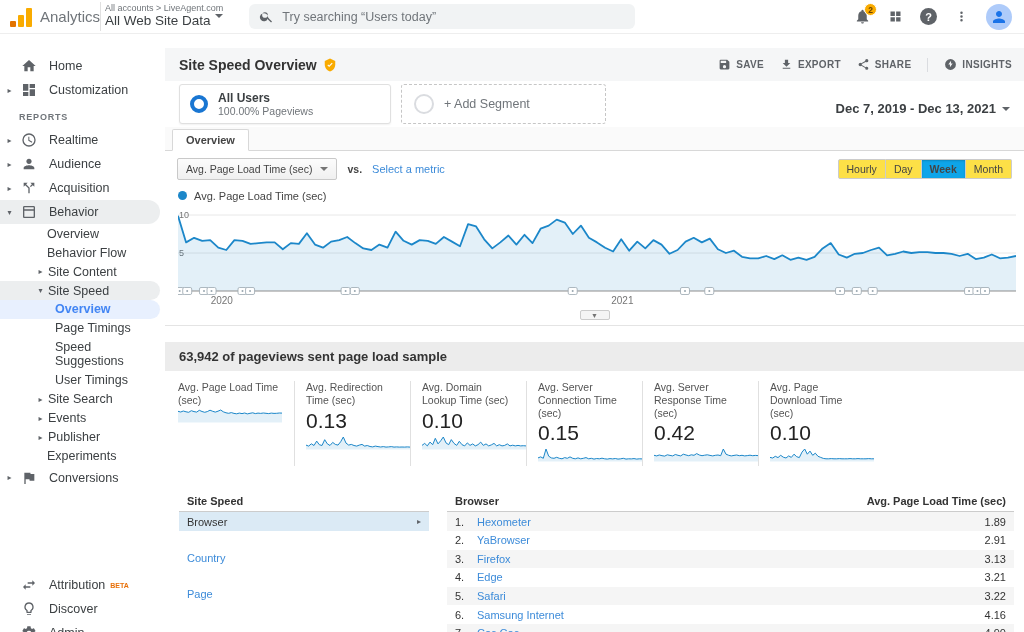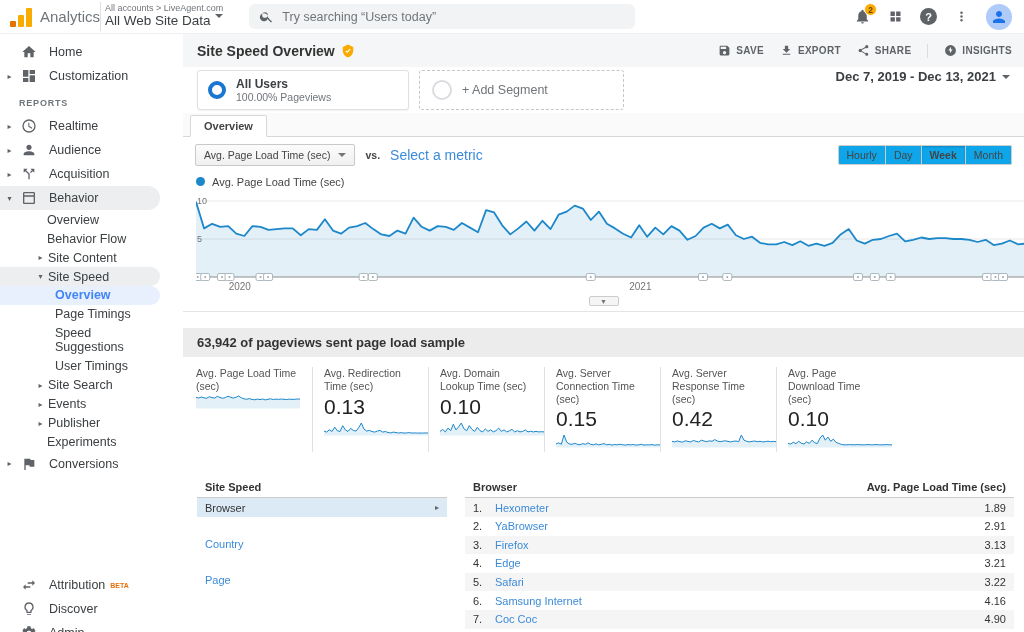--- a/index.html
+++ b/index.html
@@ -30,21 +30,21 @@
   .bell-wrap { position:relative; }
   .badge { position:absolute; top:-5px; right:-6px; background:#f9ab00; color:#6b4300;
     font-size:8.5px; font-weight:bold; min-width:13px; height:13px; border-radius:7px;
     display:flex; align-items:center; justify-content:center; border:1px solid #fff; }
   .help-circle { width:17px; height:17px; border-radius:50%; background:#5f6368; color:#fff;
     font-size:11px; font-weight:bold; display:flex; align-items:center; justify-content:center; }
   .avatar { width:26px; height:26px; border-radius:50%; background:#aecbfa; color:#1a73e8;
     display:flex; align-items:center; justify-content:center; overflow:hidden; }
 
   
-  .root { display:flex; padding-top:34px; height:632px;gap:18px; }
+  .root { display:flex; padding-top:48px; height:632px; }
   .sidebar { width:165px; flex:none; display:flex; flex-direction:column; overflow:hidden;
     padding-top:6px; background:#fff; }
   .main { flex:1; overflow:hidden; background:#fff; }
 
   
   .sb-row { display:flex; align-items:center; cursor:pointer; font-size:12.5px; color:#3c4043; }
   .sb-row.lvl0 { height:24px; padding-left:5px; gap:3px; }
   .sb-row.lvl1 { height:19px; padding-left:36px; gap:3px; }
   .sb-row.lvl1.noarr { padding-left:47px; }
   .sb-row.lvl2 { min-height:19px; padding-left:55px; }
@@ -76,39 +76,39 @@
   .seg-card { width:212px; height:40px; border:1px solid #e0e0e0; border-radius:3px;
     box-shadow:0 1px 2px rgba(0,0,0,.06); display:flex; align-items:center; padding:0 10px;
     gap:10px; background:#fff; cursor:pointer; }
   .seg-ring { width:18px; height:18px; border-radius:50%; border:4px solid #1976d2; flex:none; }
   .seg-name { font-size:12px; font-weight:bold; color:#3c4043; line-height:1.2; }
   .seg-sub { font-size:10.5px; color:#70757a; }
   .seg-add { width:205px; height:40px; border:1px dashed #c6c6c6; border-radius:3px;
     display:flex; align-items:center; padding:0 12px; gap:10px; color:#70757a;
     font-size:12.5px; cursor:pointer; background:#fff; }
   .add-ring { width:20px; height:20px; border-radius:50%; border:2px solid #dadce0; flex:none; }
-  .date-range { position:absolute; right:14px; top:2px; font-size:13px; font-weight:bold;
+  .date-range { position:absolute; right:14px; top:20px; font-size:13px; font-weight:bold;
     color:#3c4043; display:flex; align-items:center; gap:6px; cursor:pointer; }
 
   
   .tab-strip { height:24px; border-bottom:1px solid #d8d8d8; padding-left:7px;
     display:flex; align-items:flex-end; background:#fafafa; }
   .tab { background:#fff; border:1px solid #d8d8d8; border-bottom:1px solid #fff;
     margin-bottom:-1px; padding:4px 13px; font-size:11px; font-weight:bold; color:#444;
     border-radius:2px 2px 0 0; cursor:pointer; }
   .controls-row { height:35px; display:flex; align-items:center; padding:0 12px; gap:10px; }
   .metric-dd { display:flex; align-items:center; gap:8px; border:1px solid #c9c9c9;
     border-radius:2px; background:linear-gradient(#fcfcfc,#f0f0f0); padding:4px 8px;
     font-size:10.5px; color:#444; cursor:pointer; }
   .metric-dd .caret { border-top-color:#757575; }
   .vs { font-size:10.5px; font-weight:bold; color:#444; }
   .link { color:#3c8bd9; cursor:pointer; text-decoration:none; }
-  .select-metric { font-size:14px; }
+  .select-metric { font-size:11px; }
   .gran-group { margin-left:auto; display:flex; }
-  .gran-btn { font-size:10.5px; color:#444; background:#0ea5e9; border:1px solid #ccc;
+  .gran-btn { font-size:10.5px; color:#444; background:#fde047; border:1px solid #ccc;
     border-left:none; padding:3px 8px; cursor:pointer; font-family:"Liberation Sans",sans-serif; }
   .gran-btn:first-child { border-left:1px solid #ccc; border-radius:2px 0 0 2px; }
   .gran-btn:last-child { border-radius:0 2px 2px 0; }
   .gran-btn.active { background:#0ea5e9; box-shadow:inset 0 1px 2px rgba(0,0,0,.18); font-weight:bold; }
 
   .legend-row { height:19px; display:flex; align-items:center; gap:7px; padding-left:13px;
     font-size:11px; color:#444; }
   .legend-dot { width:9px; height:9px; border-radius:50%; background:#1c87c9; }
 
   .chart-wrap { padding:2px 8px 0 13px; }

